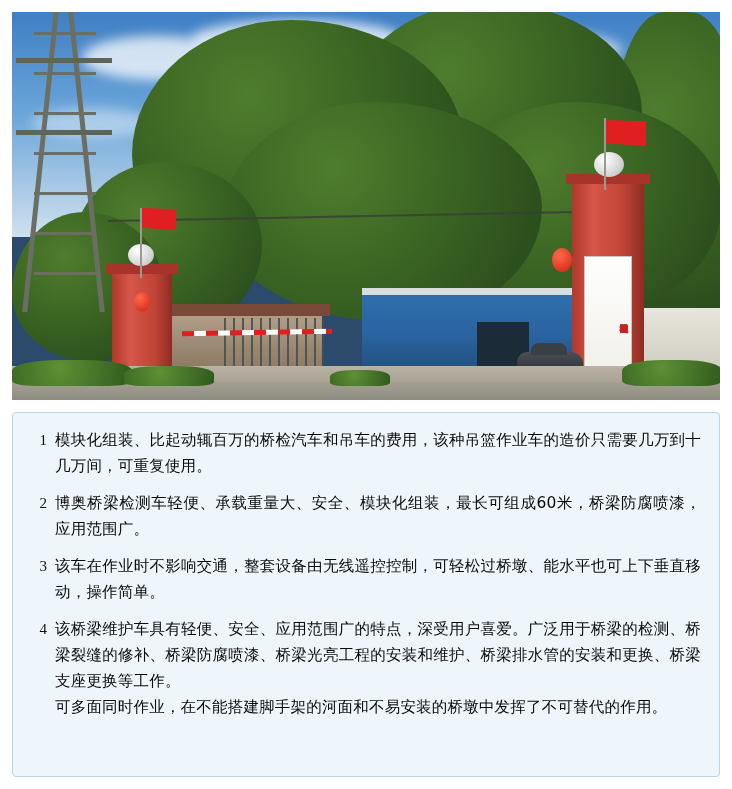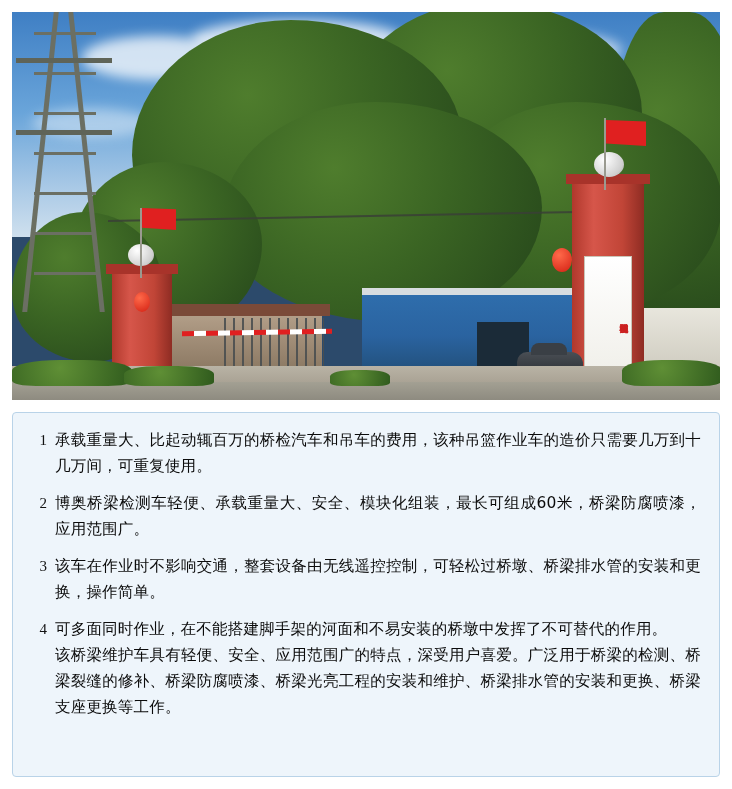--- a/index.html
+++ b/index.html
@@ -343,40 +343,40 @@
       <div class="hedge h4"></div>
       <div class="hedge h3"></div>
     </div>
   </div>
 
   <div class="panel">
 
     <div class="item">
       <div class="num">1</div>
       <div class="body">
-        <p>承载重量大、比起动辄百万的桥检汽车和吊车的费用，该种吊篮作业车的造价只需要几万到十几万间，可重复使用。</p>
+        <p>模块化组装、比起动辄百万的桥检汽车和吊车的费用，该种吊篮作业车的造价只需要几万到十几万间，可重复使用。</p>
       </div>
     </div>
 
     <div class="item">
       <div class="num">2</div>
       <div class="body">
         <p>博奥桥梁检测车轻便、承载重量大、安全、模块化组装，最长可组成60米，桥梁防腐喷漆，应用范围广。</p>
       </div>
     </div>
 
     <div class="item">
       <div class="num">3</div>
       <div class="body">
-        <p>该车在作业时不影响交通，整套设备由无线遥控控制，可轻松过桥墩、桥梁排水管的安装和更换，操作简单。</p>
+        <p>该车在作业时不影响交通，整套设备由无线遥控控制，可轻松过桥墩、能水平也可上下垂直移动，操作简单。</p>
       </div>
     </div>
 
     <div class="item">
       <div class="num">4</div>
       <div class="body">
+        <p>该桥梁维护车具有轻便、安全、应用范围广的特点，深受用户喜爱。广泛用于桥梁的检测、桥梁裂缝的修补、桥梁防腐喷漆、桥梁光亮工程的安装和维护、桥梁排水管的安装和更换、桥梁支座更换等工作。</p>
         <p>可多面同时作业，在不能搭建脚手架的河面和不易安装的桥墩中发挥了不可替代的作用。</p>
-        <p>该桥梁维护车具有轻便、安全、应用范围广的特点，深受用户喜爱。广泛用于桥梁的检测、桥梁裂缝的修补、桥梁防腐喷漆、桥梁光亮工程的安装和维护、桥梁排水管的安装和更换、桥梁支座更换等工作。</p>
       </div>
     </div>
 
   </div>
 </div>
 
 </body></html>

